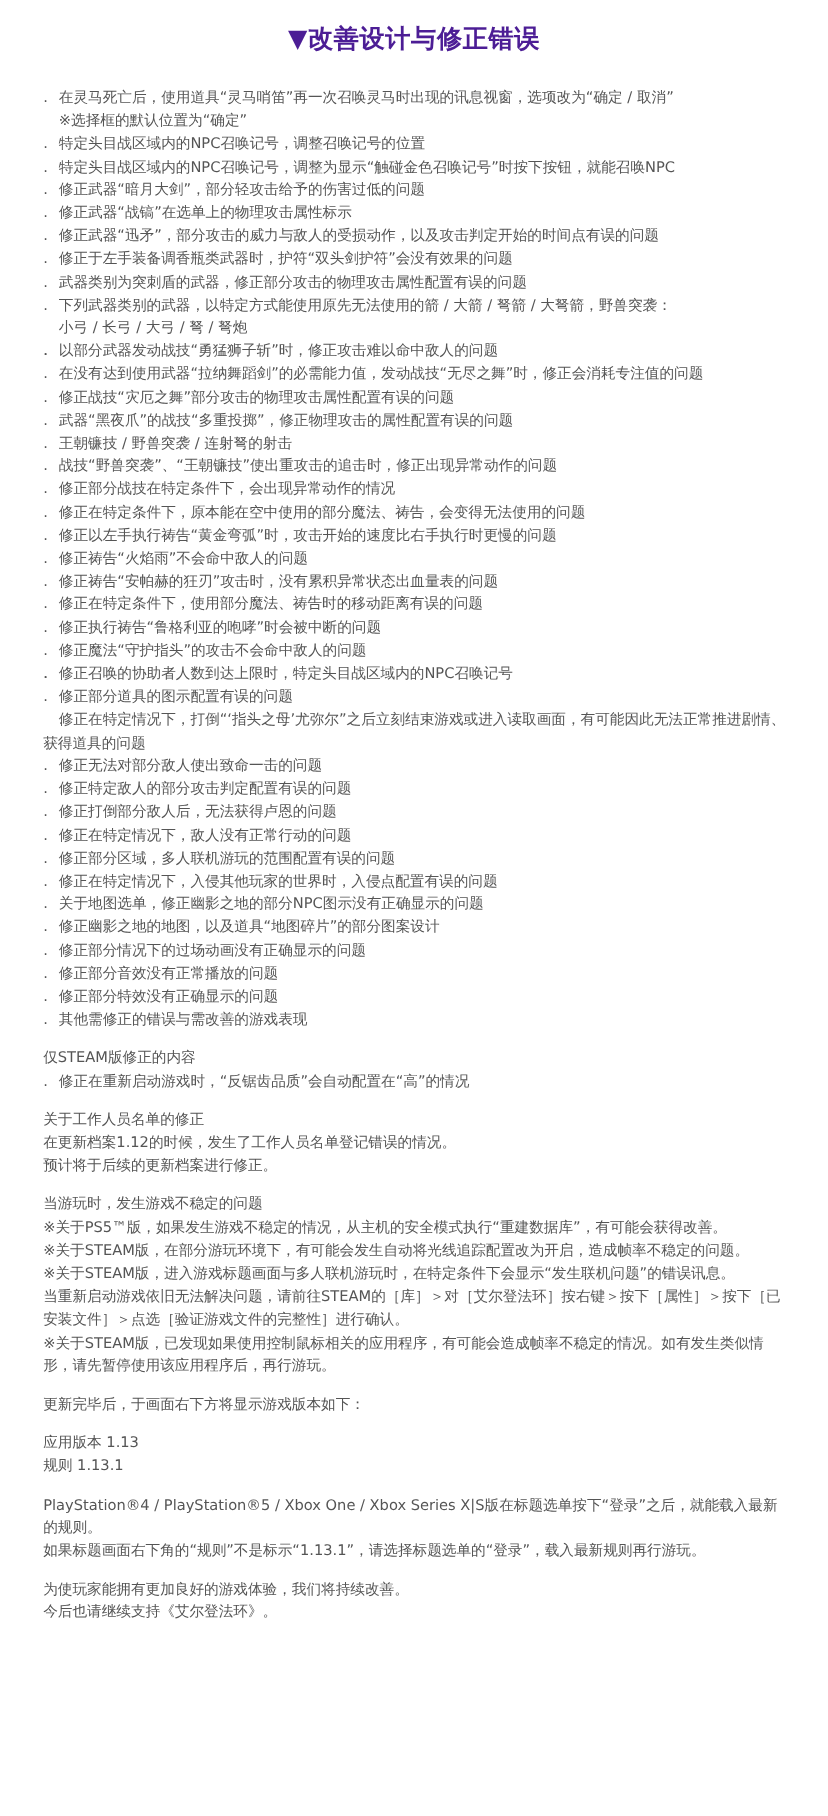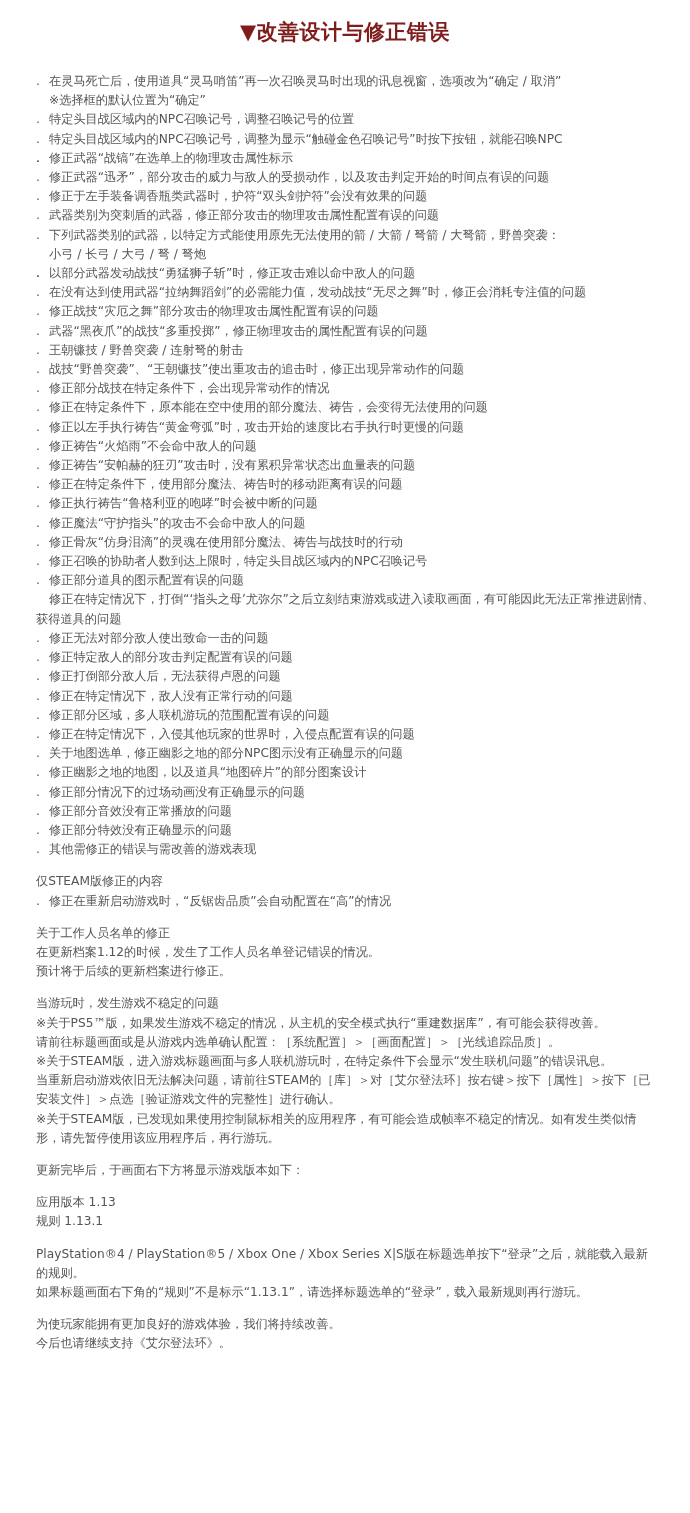--- a/index.html
+++ b/index.html
@@ -4,21 +4,21 @@
 <style>
   html, body { margin: 0; padding: 0; background: #ffffff; }
   body {
     width: 690px; height: 1513px; overflow: hidden;
     font-family: "DejaVu Sans", "Liberation Sans", sans-serif;
     color: #555555;
   }
   .page { position: relative; width: 690px; }
   .title {
     position: absolute; top: 18px; left: 0; width: 690px;
-    text-align: center; font-size: 21px; font-weight: bold; color: #7f1d1d;
+    text-align: center; font-size: 21px; font-weight: bold; color: #4c1d95;
     letter-spacing: 0.5px;
   }
   .content { position: absolute; top: 72px; left: 36px; width: 620px; font-size: 12.2px; line-height: 19.2px; }
   .item { position: relative; padding-left: 13px; }
   .item .dot { position: absolute; left: 0; top: 0; }
   .item.wrapflush { padding-left: 0; text-indent: 13px; }
   .item.wrapflush .dot { left: 0; }
   .sub { padding-left: 13px; }
   .gap { height: 13px; }
 </style>
@@ -27,21 +27,21 @@
 
 <div class="page">
   <div class="title">▼改善设计与修正错误</div>
 
   <div class="content">
     <div id="fix-list">
         <div class="item"><span class="dot">.</span><span>在灵马死亡后，使用道具“灵马哨笛”再一次召唤灵马时出现的讯息视窗，选项改为“确定 / 取消”</span></div>
         <div class="sub">※选择框的默认位置为“确定”</div>
         <div class="item"><span class="dot">.</span><span>特定头目战区域内的NPC召唤记号，调整召唤记号的位置</span></div>
         <div class="item"><span class="dot">.</span><span>特定头目战区域内的NPC召唤记号，调整为显示“触碰金色召唤记号”时按下按钮，就能召唤NPC</span></div>
-        <div class="item"><span class="dot">.</span></div>
+        <div class="item"><span class="dot">.</span><span>修正武器“暗月大剑”，部分轻攻击给予的伤害过低的问题</span></div>
         <div class="item"><span class="dot">.</span><span>修正武器“战镐”在选单上的物理攻击属性标示</span></div>
         <div class="item"><span class="dot">.</span><span>修正武器“迅矛”，部分攻击的威力与敌人的受损动作，以及攻击判定开始的时间点有误的问题</span></div>
         <div class="item"><span class="dot">.</span><span>修正于左手装备调香瓶类武器时，护符“双头剑护符”会没有效果的问题</span></div>
         <div class="item"><span class="dot">.</span><span>武器类别为突刺盾的武器，修正部分攻击的物理攻击属性配置有误的问题</span></div>
         <div class="item"><span class="dot">.</span><span>下列武器类别的武器，以特定方式能使用原先无法使用的箭 / 大箭 / 弩箭 / 大弩箭，野兽突袭：</span></div>
         <div class="sub">小弓 / 长弓 / 大弓 / 弩 / 弩炮</div>
         <div class="item"><span class="dot">.</span></div>
         <div class="item"><span class="dot">.</span><span>以部分武器发动战技“勇猛狮子斩”时，修正攻击难以命中敌人的问题</span></div>
         <div class="item"><span class="dot">.</span><span>在没有达到使用武器“拉纳舞蹈剑”的必需能力值，发动战技“无尽之舞”时，修正会消耗专注值的问题</span></div>
         <div class="item"><span class="dot">.</span><span>修正战技“灾厄之舞”部分攻击的物理攻击属性配置有误的问题</span></div>
@@ -50,21 +50,21 @@
         <div class="sub">王朝镰技 / 野兽突袭 / 连射弩的射击</div>
         <div class="item"><span class="dot">.</span><span>战技“野兽突袭”、“王朝镰技”使出重攻击的追击时，修正出现异常动作的问题</span></div>
         <div class="item"><span class="dot">.</span><span>修正部分战技在特定条件下，会出现异常动作的情况</span></div>
         <div class="item"><span class="dot">.</span><span>修正在特定条件下，原本能在空中使用的部分魔法、祷告，会变得无法使用的问题</span></div>
         <div class="item"><span class="dot">.</span><span>修正以左手执行祷告“黄金弯弧”时，攻击开始的速度比右手执行时更慢的问题</span></div>
         <div class="item"><span class="dot">.</span><span>修正祷告“火焰雨”不会命中敌人的问题</span></div>
         <div class="item"><span class="dot">.</span><span>修正祷告“安帕赫的狂刃”攻击时，没有累积异常状态出血量表的问题</span></div>
         <div class="item"><span class="dot">.</span><span>修正在特定条件下，使用部分魔法、祷告时的移动距离有误的问题</span></div>
         <div class="item"><span class="dot">.</span><span>修正执行祷告“鲁格利亚的咆哮”时会被中断的问题</span></div>
         <div class="item"><span class="dot">.</span><span>修正魔法“守护指头”的攻击不会命中敌人的问题</span></div>
-        <div class="item"><span class="dot">.</span><span>修正骨灰“仿身泪滴”的灵魂在使用部分魔法、祷告与战技时的行动</span></div>
+        <div class="item"><span class="dot">.</span></div>
         <div class="item"><span class="dot">.</span><span>修正召唤的协助者人数到达上限时，特定头目战区域内的NPC召唤记号</span></div>
         <div class="item"><span class="dot">.</span><span>修正部分道具的图示配置有误的问题</span></div>
         <div class="item wrapflush"><span class="dot" style="position: absolute;">.</span><span>修正在特定情况下，打倒“‘指头之母’尤弥尔”之后立刻结束游戏或进入读取画面，有可能因此无法正常推进剧情、获得道具的问题</span></div>
         <div class="item"><span class="dot">.</span><span>修正无法对部分敌人使出致命一击的问题</span></div>
         <div class="item"><span class="dot">.</span><span>修正特定敌人的部分攻击判定配置有误的问题</span></div>
         <div class="item"><span class="dot">.</span><span>修正打倒部分敌人后，无法获得卢恩的问题</span></div>
         <div class="item"><span class="dot">.</span><span>修正在特定情况下，敌人没有正常行动的问题</span></div>
         <div class="item"><span class="dot">.</span><span>修正部分区域，多人联机游玩的范围配置有误的问题</span></div>
         <div class="item"><span class="dot">.</span><span>修正在特定情况下，入侵其他玩家的世界时，入侵点配置有误的问题</span></div>
         <div class="item"><span class="dot">.</span><span>关于地图选单，修正幽影之地的部分NPC图示没有正确显示的问题</span></div>
@@ -88,21 +88,21 @@
     <div>
       <div>关于工作人员名单的修正</div>
       <div>在更新档案1.12的时候，发生了工作人员名单登记错误的情况。</div>
       <div>预计将于后续的更新档案进行修正。</div>
     </div>
 
     <div class="gap"></div>
     <div>
       <div>当游玩时，发生游戏不稳定的问题</div>
       <div>※关于PS5™版，如果发生游戏不稳定的情况，从主机的安全模式执行“重建数据库”，有可能会获得改善。</div>
-      <div>请前往标题画面或是从游戏内选单确认配置：［系统配置］＞［画面配置］＞［光线追踪品质］。</div>
+      <div>※关于STEAM版，在部分游玩环境下，有可能会发生自动将光线追踪配置改为开启，造成帧率不稳定的问题。</div>
       <div>※关于STEAM版，进入游戏标题画面与多人联机游玩时，在特定条件下会显示“发生联机问题”的错误讯息。</div>
       <div>当重新启动游戏依旧无法解决问题，请前往STEAM的［库］＞对［艾尔登法环］按右键＞按下［属性］＞按下［已安装文件］＞点选［验证游戏文件的完整性］进行确认。</div>
       <div>※关于STEAM版，已发现如果使用控制鼠标相关的应用程序，有可能会造成帧率不稳定的情况。如有发生类似情形，请先暂停使用该应用程序后，再行游玩。</div>
     </div>
 
     <div class="gap"></div>
     <div>更新完毕后，于画面右下方将显示游戏版本如下：</div>
     <div class="gap"></div>
     <div>应用版本 1.13</div>
     <div>规则 1.13.1</div>

